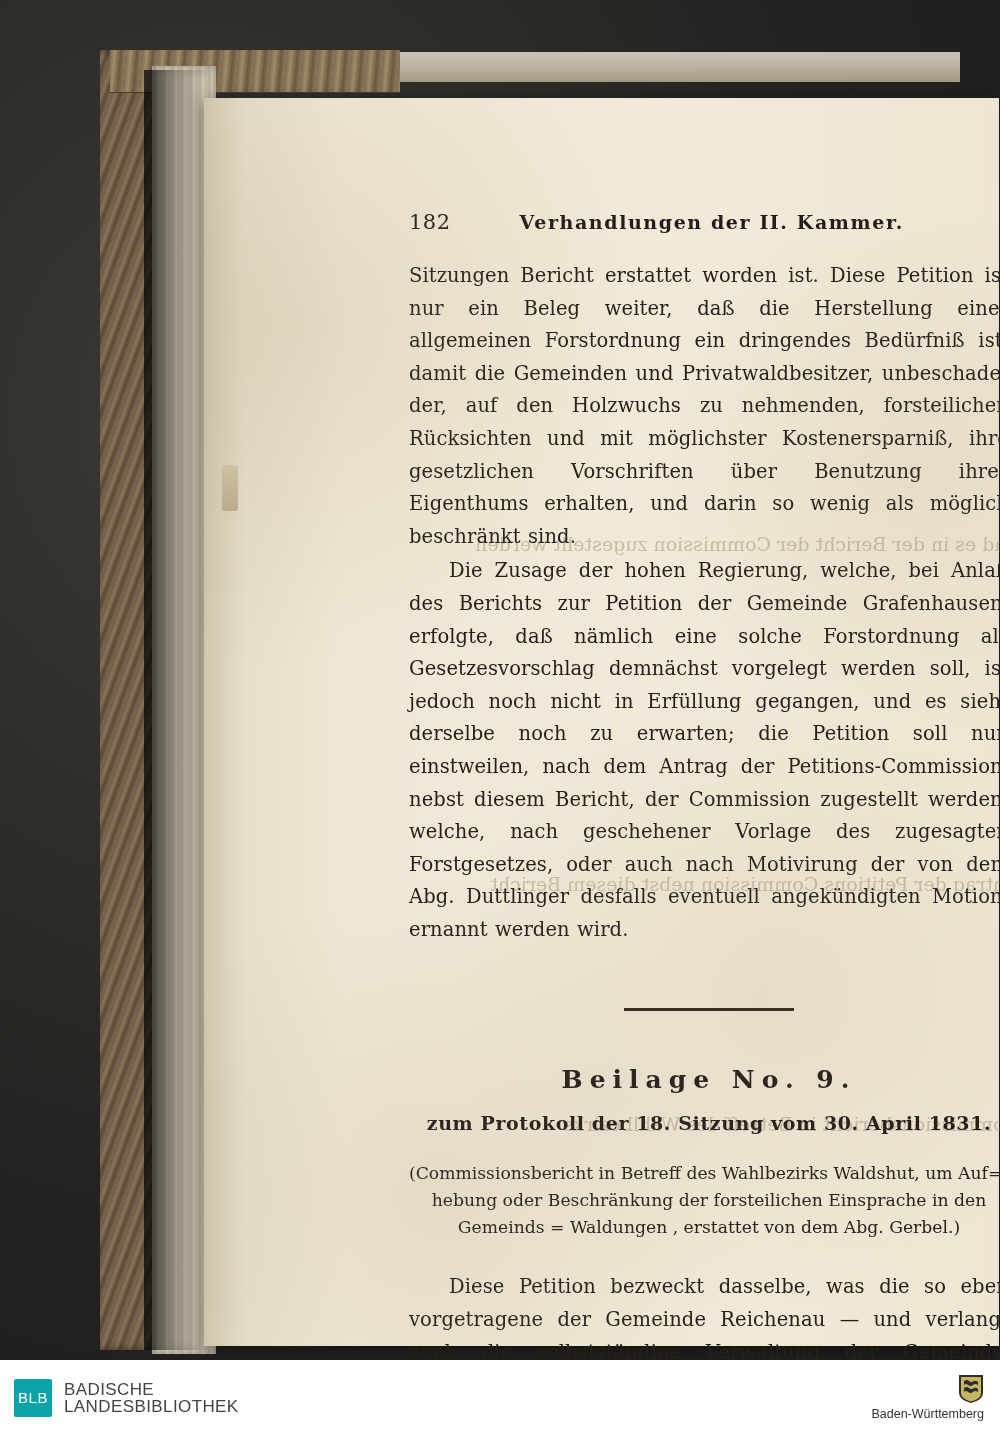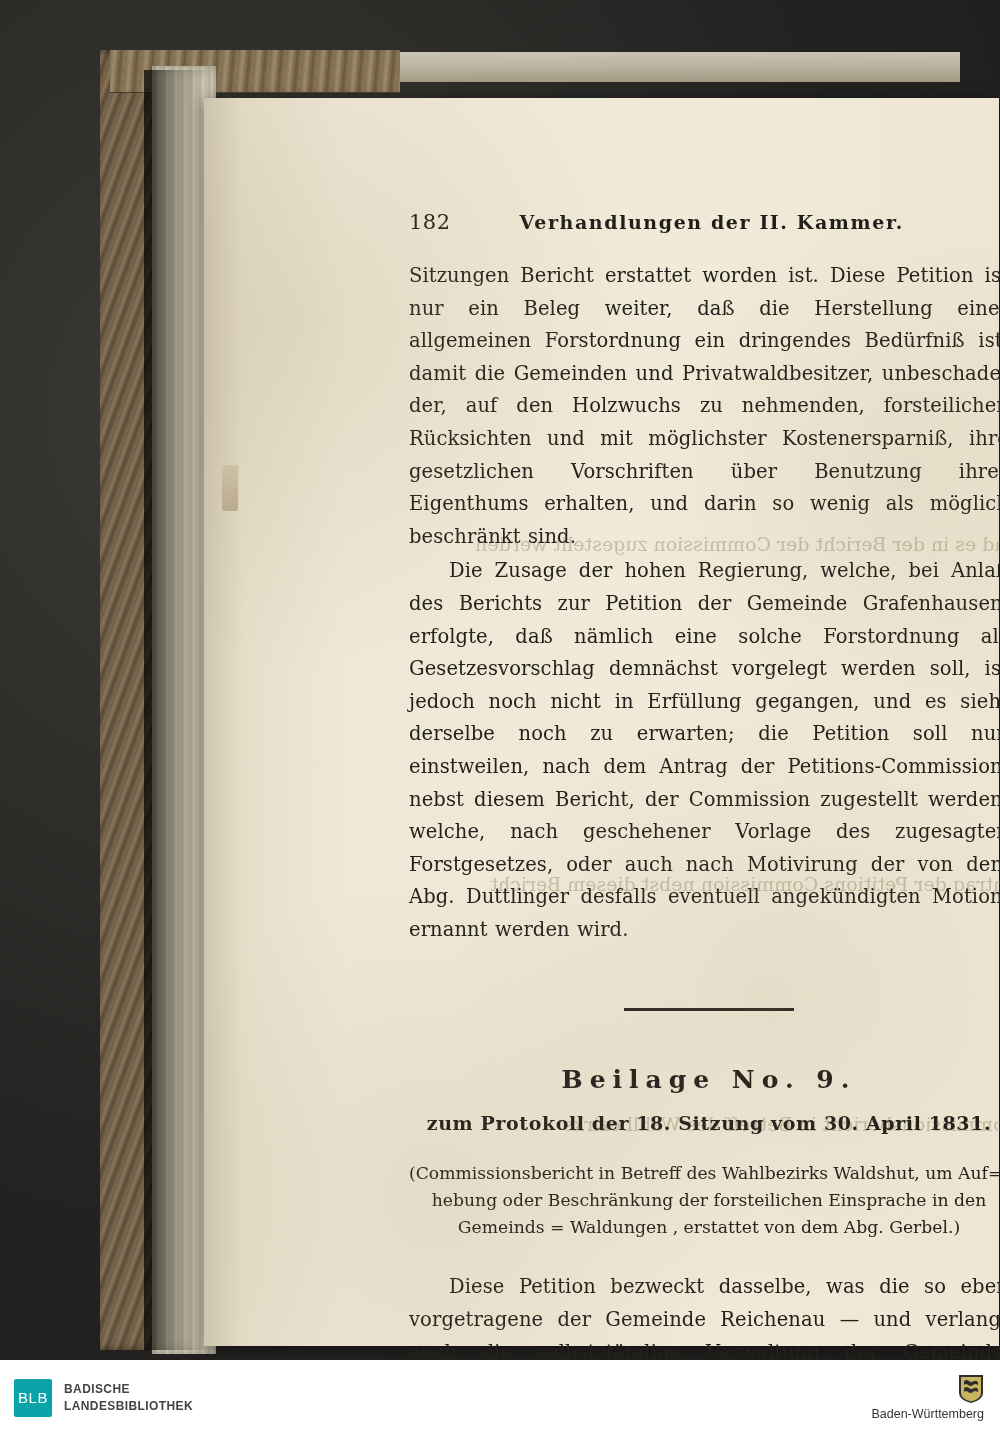--- a/index.html
+++ b/index.html
@@ -227,22 +227,22 @@
     font-size: 15px;
     display: flex;
     align-items: center;
     justify-content: center;
     border-radius: 2px;
     letter-spacing: .5px;
   }
   .blb-text {
     margin-left: 12px;
     font-family: "Liberation Sans", sans-serif;
-    font-size: 12px;
-    font-weight: bold;
+    font-size: 17px;
+    font-weight: normal;
     color: #444;
     line-height: 17px;
     letter-spacing: .4px;
   }
   .footer-right {
     margin-left: auto;
     margin-right: 16px;
     display: flex;
     flex-direction: column;
     align-items: flex-end;

